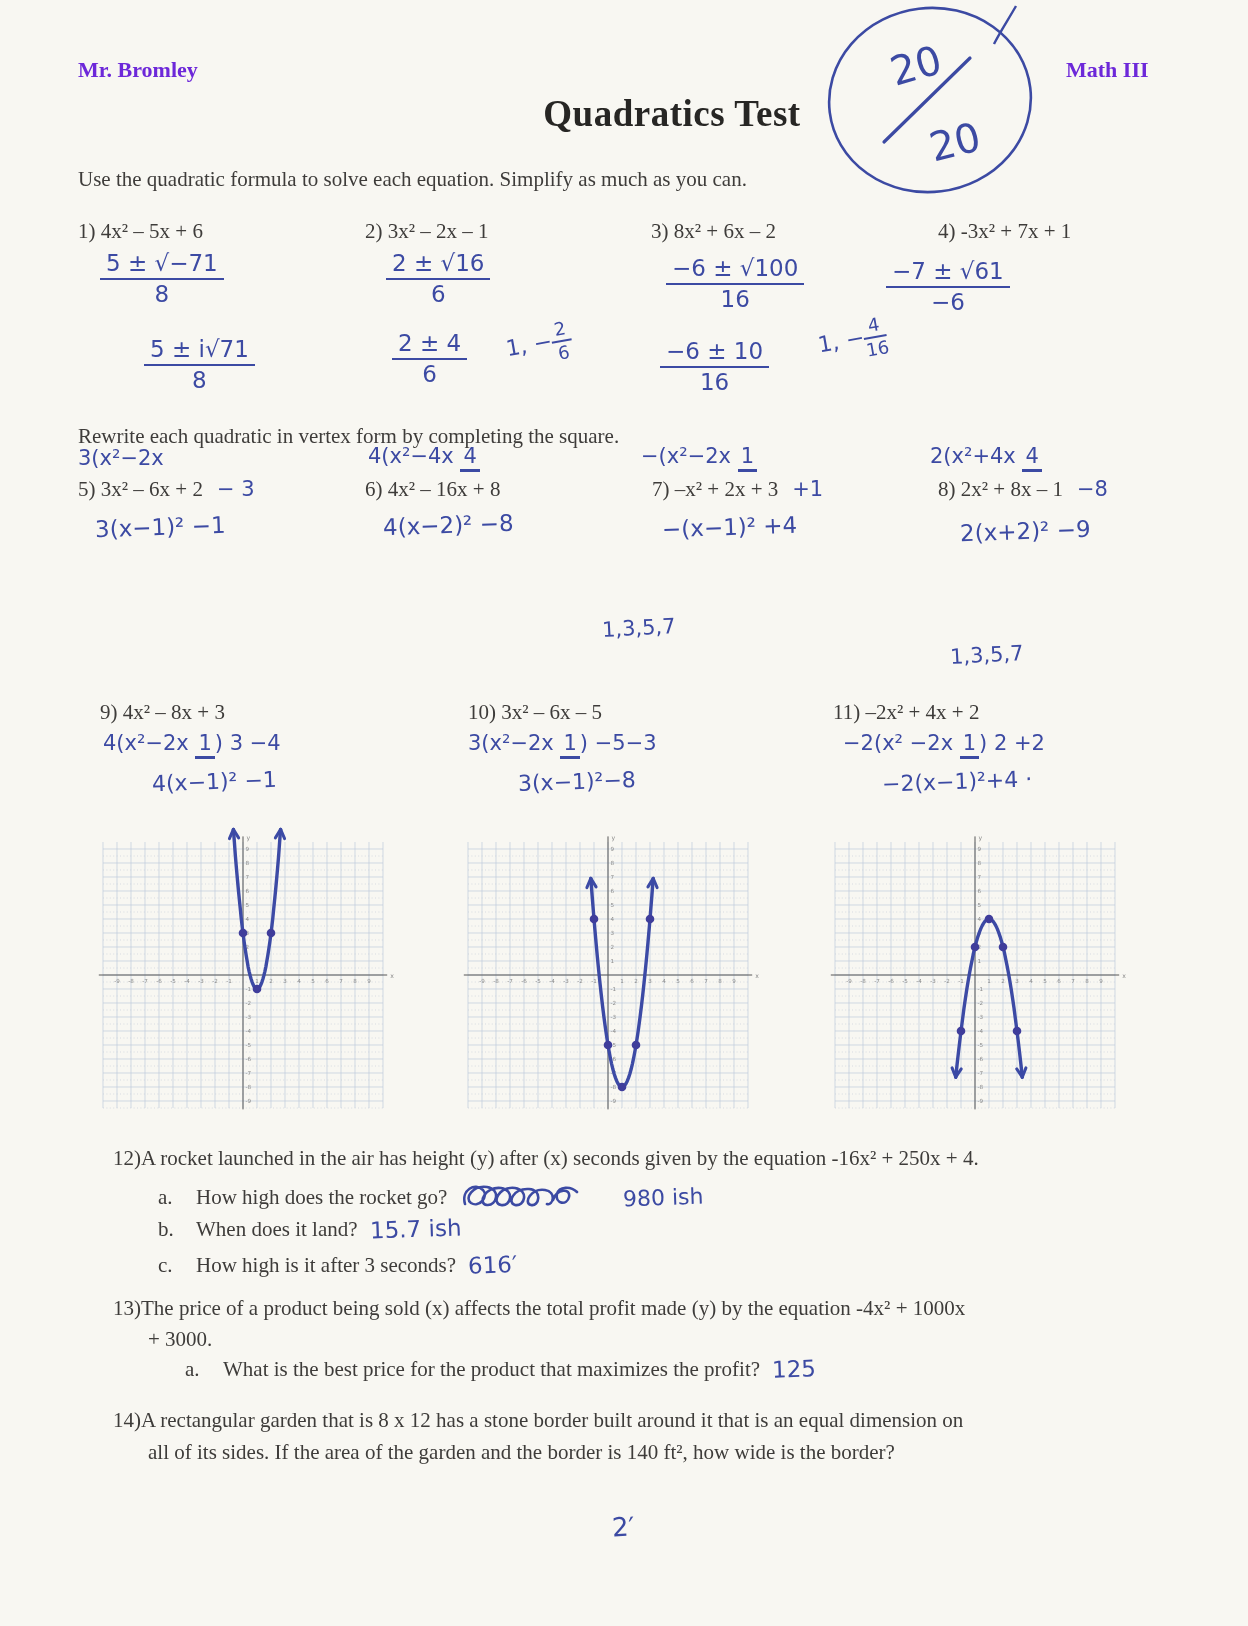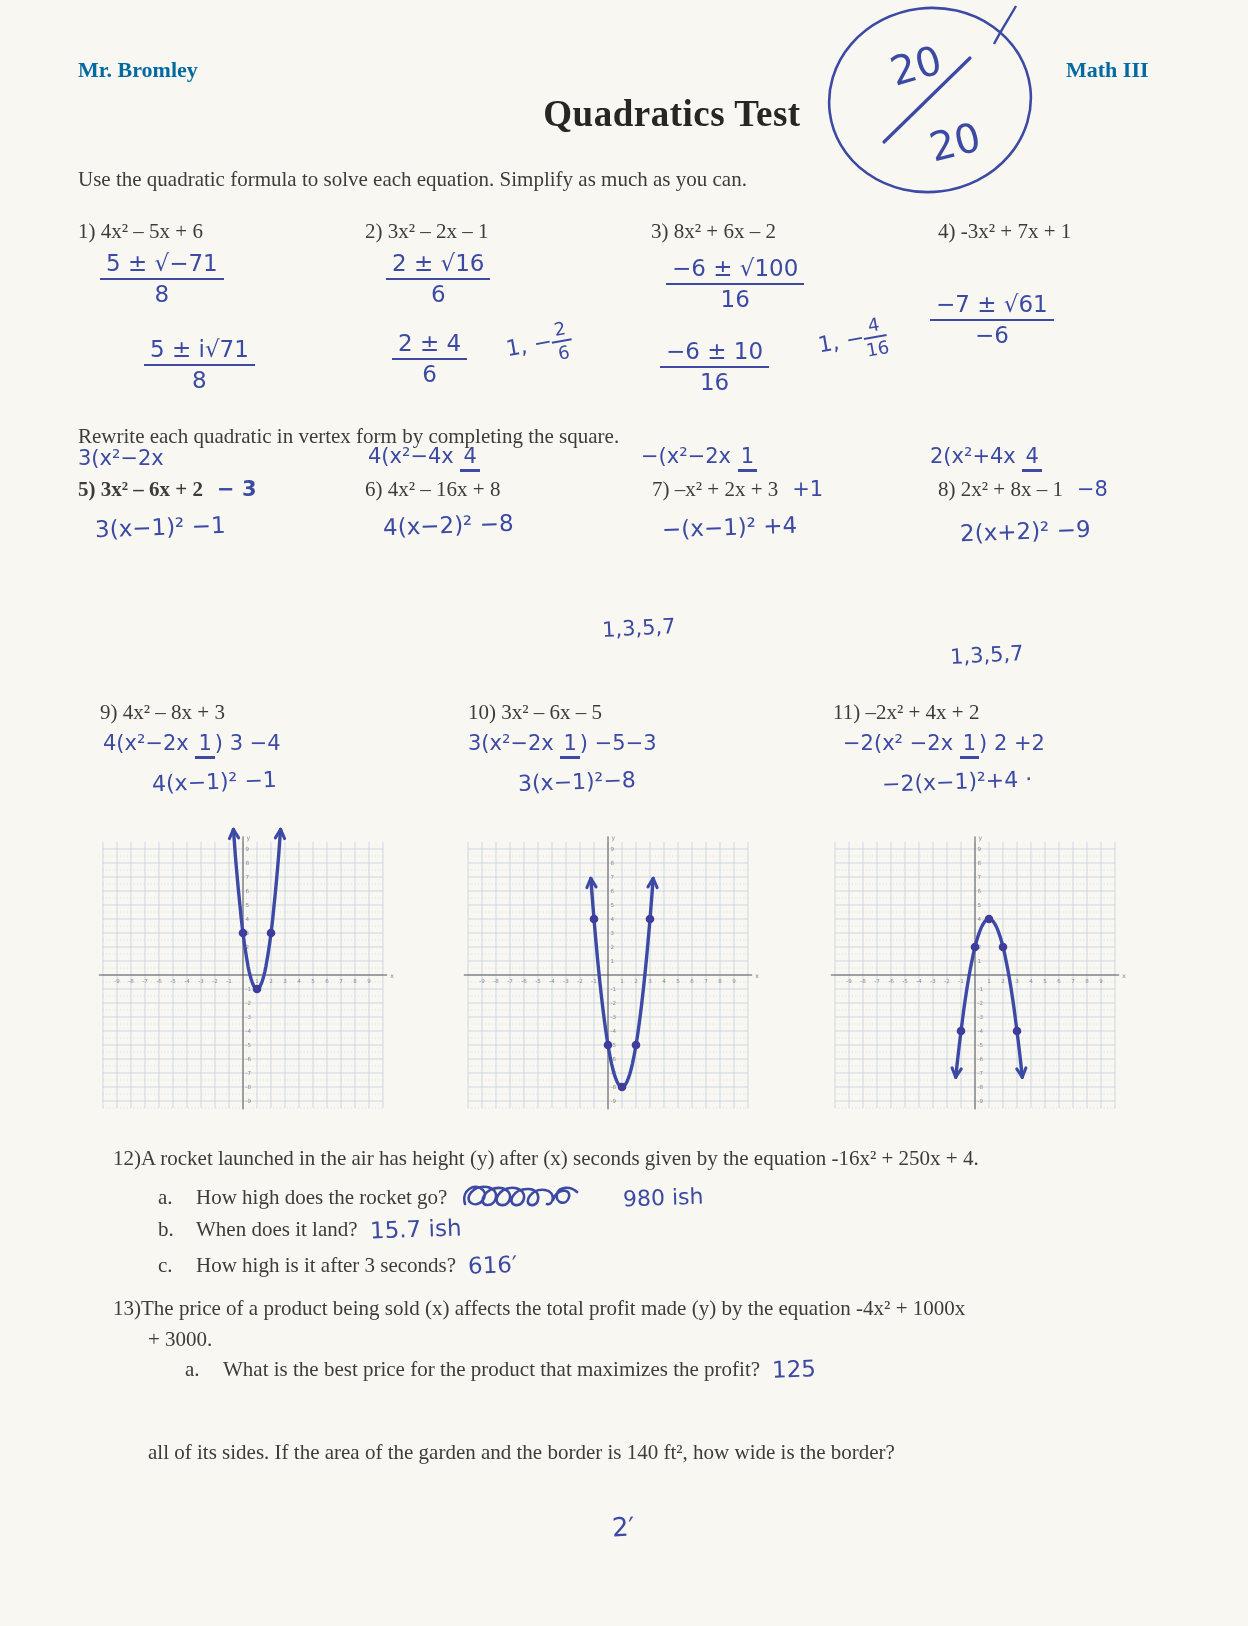--- a/index.html
+++ b/index.html
@@ -1,20 +1,20 @@
 <!DOCTYPE html>
 <html><head>
 <meta charset="utf-8">
 <style>
   html,body{margin:0;padding:0;background:#e8e6e0;}
   .page{position:relative;width:1248px;height:1626px;background:#f8f7f2;
         font-family:"Liberation Serif",serif;color:#3e3c3a;overflow:hidden;}
   .abs{position:absolute;white-space:nowrap;}
   .printed{color:#3e3c3a;}
-  .hdr{font-size:22px;font-weight:bold;color:#0369a1;text-align:right;}
+  .hdr{font-size:22px;font-weight:bold;color:#6d28d9;text-align:right;}
   .title{width:100%;text-align:center;font-size:37px;font-weight:bold;color:#272624;letter-spacing:.5px;}
   .instr{font-size:21px;}
   .plabel{font-size:21px;}
   .hw{font-family:"DejaVu Sans",sans-serif;color:#3c4aa3;}
   .hw21{font-size:21px;}
   .hw22{font-size:22px;}
   .hw23{font-size:23px;}
   .hw26{font-size:26px;}
   .rot-m2{transform:rotate(-2deg);}
   .rot-m3{transform:rotate(-3deg);}
@@ -76,38 +76,38 @@
   <div class="abs hw hw23" style="left:666px;top:255px;">
     <span class="frac"><span class="num">−6 ± √100</span><span class="den">16</span></span>
   </div>
   <div class="abs hw hw23" style="left:660px;top:338px;">
     <span class="frac"><span class="num">−6 ± 10</span><span class="den">16</span></span>
   </div>
   <div class="abs hw hw22 rot-m10" style="left:818px;top:318px;">
     <span>1, −</span><span class="sfrac"><span class="num">4</span><span class="den">16</span></span>
   </div>
 
-  <div class="abs hw hw23" style="left:930px;top:258px;margin-top:33px;">
+  <div class="abs hw hw23" style="left:886px;top:258px;">
     <span class="frac"><span class="num">−7 ± √61</span><span class="den">−6</span></span>
   </div>
 
   <div class="abs printed instr" style="left:78px;top:424px;">Rewrite each quadratic in vertex form by completing the square.</div>
 
   <div class="abs hw hw21" style="left:78px;top:446px;">3(x²−2x</div>
   <div class="abs hw hw21" style="left:368px;top:444px;">
     <span>4(x²−4x </span><span class="u">4</span>
   </div>
   <div class="abs hw hw21" style="left:641px;top:444px;">
     <span>−(x²−2x </span><span class="u">1</span>
   </div>
   <div class="abs hw hw21" style="left:930px;top:444px;">
     <span>2(x²+4x </span><span class="u">4</span>
   </div>
 
-  <div class="abs printed plabel" style="left:78px;top:477px;font-weight:bold;">
+  <div class="abs printed plabel" style="left:78px;top:477px;">
     <span>5) 3x² – 6x + 2</span><span class="hw-inline hw21">− 3</span>
   </div>
   <div class="abs printed plabel" style="left:365px;top:477px;">6) 4x² – 16x + 8</div>
   <div class="abs printed plabel" style="left:652px;top:477px;">
     <span>7) –x² + 2x + 3</span><span class="hw-inline hw21">+1</span>
   </div>
   <div class="abs printed plabel" style="left:938px;top:477px;">
     <span>8) 2x² + 8x – 1</span><span class="hw-inline hw21">−8</span>
   </div>
 
@@ -490,16 +490,17 @@
   </div>
 
   <div class="abs printed instr" style="left:113px;top:1296px;">13)The price of a product being sold (x) affects the total profit made (y) by the equation -4x² + 1000x</div>
   <div class="abs printed instr" style="left:148px;top:1327px;">+ 3000.</div>
   <div class="abs wp-item" style="left:185px;top:1356px;">
     <span class="ltr printed">a.</span>
     <span class="printed">What is the best price for the product that maximizes the profit?</span>
     <span class="hw hw23 rot-m2">125</span>
   </div>
 
+  <div class="abs printed instr" style="left:113px;top:1408px;">14)A rectangular garden that is 8 x 12 has a stone border built around it that is an equal dimension on</div>
   <div class="abs printed instr" style="left:148px;top:1440px;">all of its sides. If the area of the garden and the border is 140 ft², how wide is the border?</div>
   <div class="abs hw hw26 rot-m3" style="left:612px;top:1512px;">2′</div>
 
 </div>
 
 </body></html>

